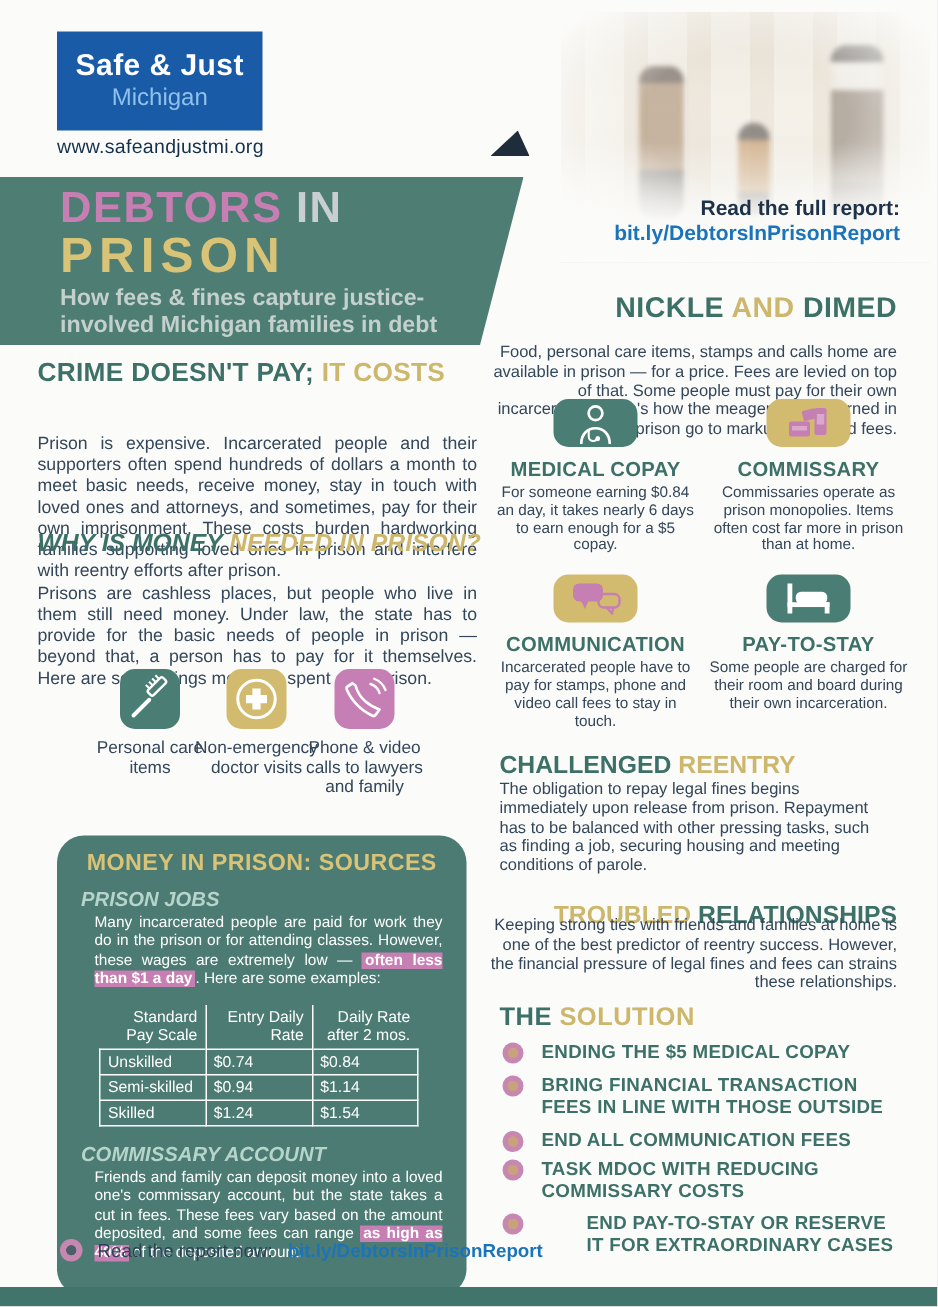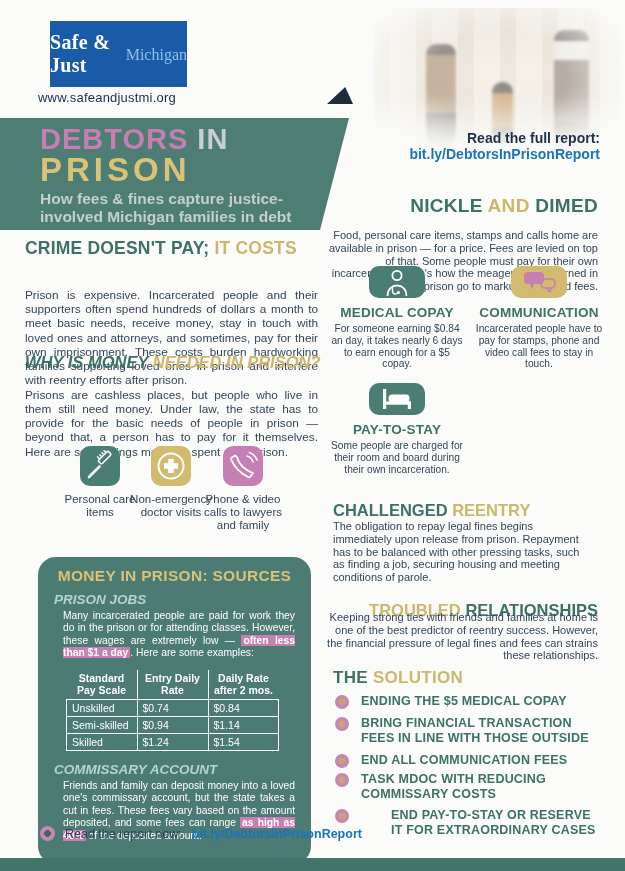--- a/index.html
+++ b/index.html
@@ -1,21 +1,21 @@
 <!DOCTYPE html>
 <html><head>
 <meta charset="utf-8">
 <style>
   html,body{margin:0;padding:0;background:#e8e8e8;}
   .page{position:relative;width:625px;height:871px;background:#fbfbf9;overflow:hidden;
         font-family:"Liberation Sans",sans-serif;-webkit-font-smoothing:antialiased;}
 
   
-  .logo-box{position:absolute;left:50px;top:21px;width:137px;height:66px;background:#1a5ba7;
-            display:flex;flex-direction:row;align-items:center;justify-content:center;font-family:Liberation Serif, serif;}
+  .logo-box{position:absolute;left:38px;top:21px;width:137px;height:66px;background:#1a5ba7;
+            display:flex;flex-direction:column;align-items:center;justify-content:center;}
   .org1{color:#ffffff;font-weight:bold;font-size:20px;letter-spacing:.3px;}
   .org2{color:#8fc1ea;font-size:16px;margin-top:1px;}
   .website{position:absolute;left:38px;top:90px;font-size:13px;color:#14304a;letter-spacing:.2px;}
 
   
   .photo{position:absolute;left:374px;top:8px;width:246px;height:167px;overflow:hidden;}
   .photo-bg{position:absolute;inset:0;
      background:linear-gradient(#d9cfc0 0%,#efe9df 38%,#e6dfd4 65%,#d8d2c7 100%);}
   .photo-cols{position:absolute;inset:0;opacity:.5;
      background:repeating-linear-gradient(90deg,#e2d7c6 0 16px,#f6f1e8 16px 42px);}
@@ -67,21 +67,21 @@
 
   
   .money-box{position:absolute;left:38px;top:557px;width:273px;box-sizing:border-box;
              background:#4b7b72;border-radius:18px;padding:10px 16px 12px;}
   .mb-h{text-align:center;color:#d8c377;font-weight:bold;font-size:15.5px;letter-spacing:.3px;}
   .mb-sub{color:#b7d4cb;font-weight:bold;font-style:italic;font-size:13.5px;margin-top:7px;}
   .mb-p{color:#ffffff;font-size:10.3px;line-height:12.4px;text-align:justify;margin-top:3px;
         padding-left:9px;}
   .hl{background:#c77eb2;color:#fff;font-weight:bold;padding:0 2px;}
   .pay-table{margin:5px 0 0 12px;border-collapse:collapse;color:#fff;font-size:10.5px;}
-  .pay-table th{font-weight:bold;text-align:center;padding:2px 5px;width:60px;line-height:12.5px;
+  .pay-table th{font-weight:normal;text-align:right;padding:2px 5px;width:60px;line-height:12.5px;
                 vertical-align:top;}
   .pay-table thead th:not(:last-child){border-right:1px solid #fff;}
   .pay-table td{border:1px solid #fff;padding:2px 5px;height:12px;}
 
   .report-cta{position:absolute;left:40px;top:826px;display:flex;align-items:center;gap:10px;}
   .cta-dot{width:15px;height:15px;border-radius:50%;
            background:radial-gradient(circle,#4d5f6b 0 30%,#c687b1 34% 100%);}
   .cta-label{font-size:12.5px;color:#2c4257;}
   .cta-link{font-size:12.5px;font-weight:bold;color:#1b74bb;text-decoration:none;}
 
@@ -254,20 +254,33 @@
           <path d="M23.5 20.5v4.5a3 3 0 0 0 6 0" fill="none" stroke="#fff" stroke-width="1.4"></path>
           <circle cx="29.5" cy="26.5" r="1.6" fill="#fff"></circle>
         </svg>
       </div>
       <h4>MEDICAL COPAY</h4>
       <p>For someone earning $0.84 an day, it takes nearly 6 days to earn enough for a $5 copay.</p>
     </div>
     <div class="card">
       <div class="badge badge-gold">
         <svg width="56" height="32" viewBox="0 0 56 32">
+          <rect x="32" y="6" width="8" height="18" rx="1.5" fill="#c67fb3"></rect>
+          <rect x="33.5" y="10" width="5" height="7" fill="#d9a9cb"></rect>
+          <rect x="15" y="15" width="14" height="10" rx="1.5" fill="#c67fb3"></rect>
+          <rect x="17" y="18" width="10" height="3" fill="#d9a9cb"></rect>
+          <rect x="24" y="7" width="9" height="7" rx="1" transform="rotate(-14 28.5 10.5)" fill="#c67fb3"></rect>
+        </svg>
+      </div>
+      <h4>COMMISSARY</h4>
+      <p>Commissaries operate as prison monopolies. Items often cost far more in prison than at home.</p>
+    </div>
+    <div class="card">
+      <div class="badge badge-gold">
+        <svg width="56" height="32" viewBox="0 0 56 32">
           <rect x="13" y="6" width="20" height="12" rx="4" fill="#c67fb3"></rect>
           <path d="M18 17l3 6 2.5-6z" fill="#c67fb3"></path>
           <rect x="30" y="13" width="14" height="9" rx="3.5" fill="none" stroke="#c67fb3" stroke-width="1.6"></rect>
           <path d="M40 22l-1 4-3.5-4" fill="none" stroke="#c67fb3" stroke-width="1.6" stroke-linejoin="round"></path>
         </svg>
       </div>
       <h4>COMMUNICATION</h4>
       <p>Incarcerated people have to pay for stamps, phone and video call fees to stay in touch.</p>
     </div>
     <div class="card">

